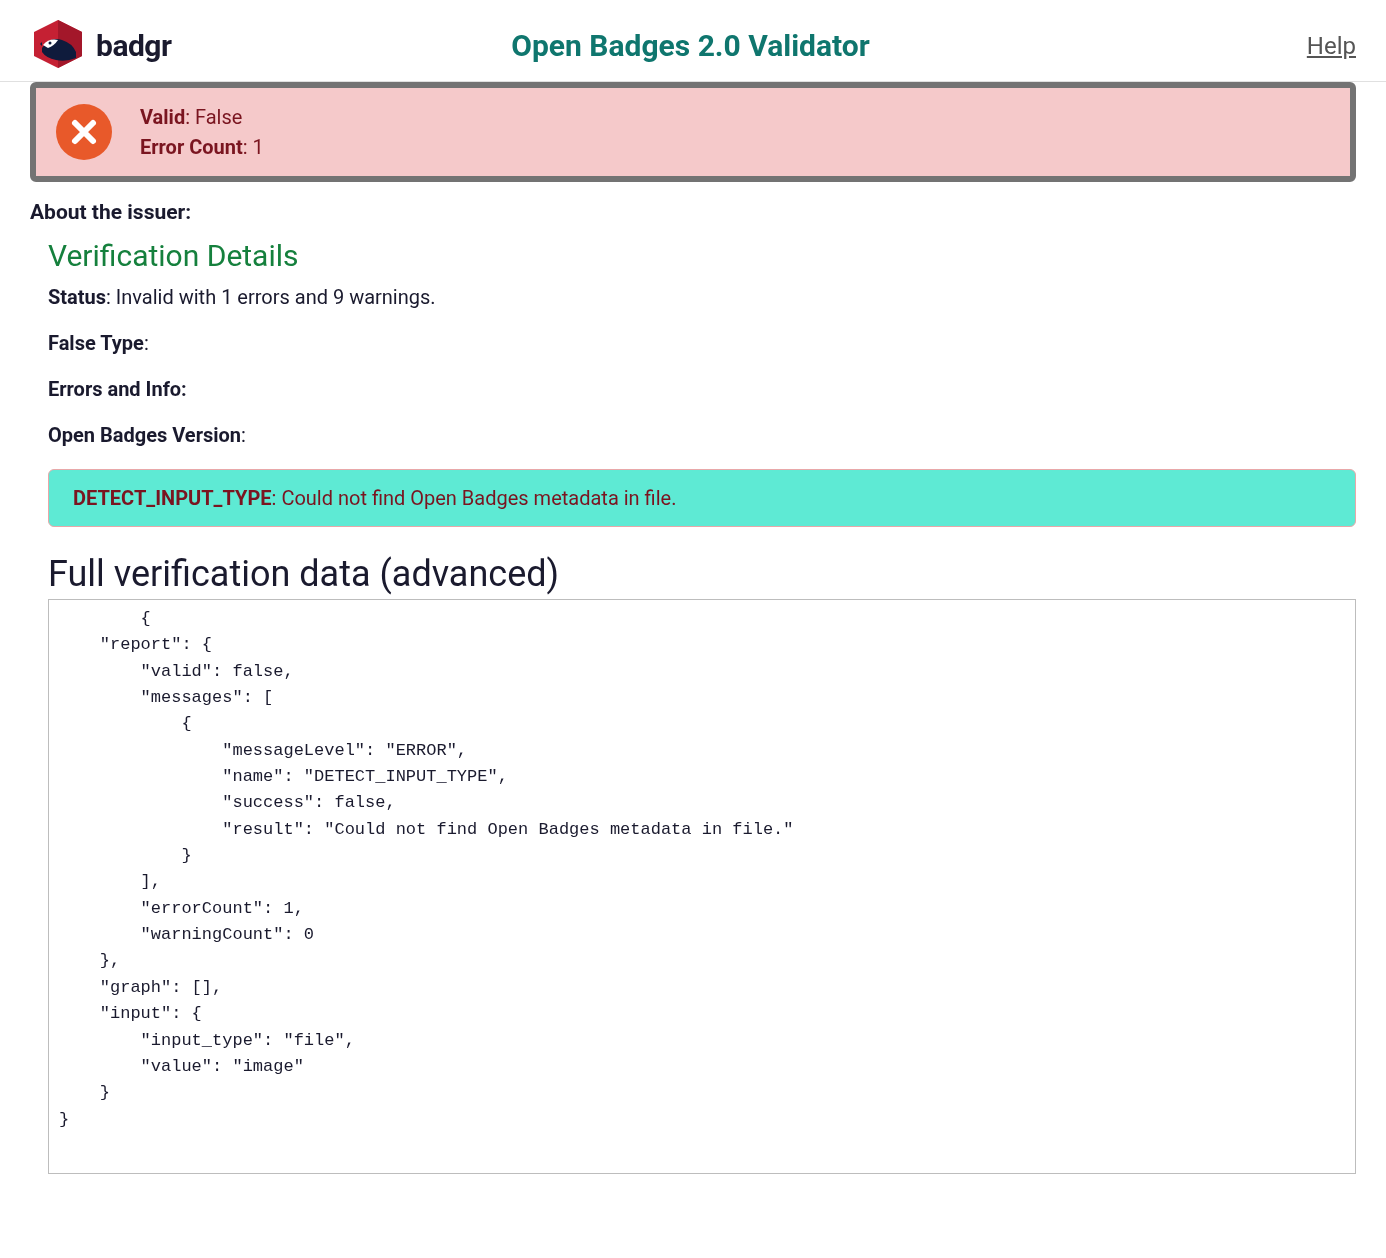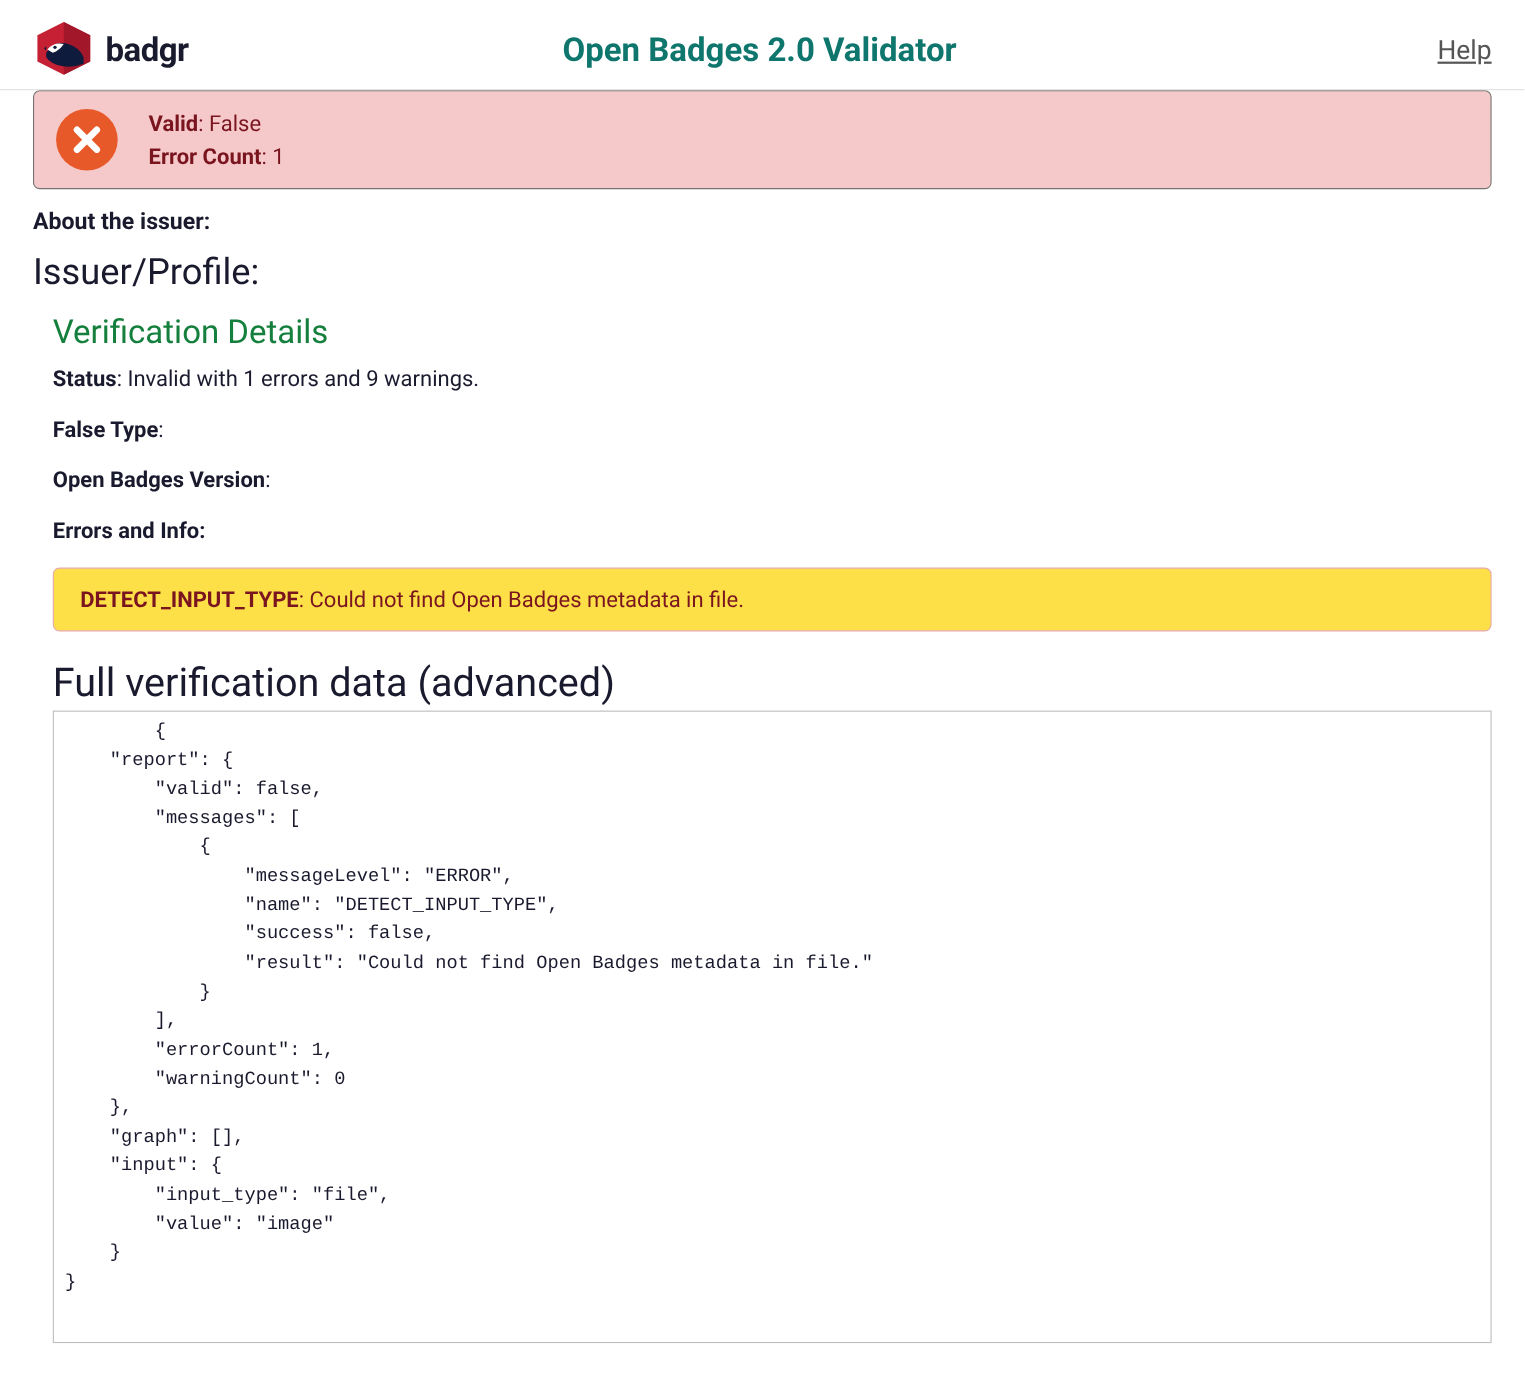--- a/index.html
+++ b/index.html
@@ -44,21 +44,21 @@
       position: absolute;
       right: 30px;
       font-size: 24px;
       color: #555;
       text-decoration: underline;
       cursor: pointer;
     }
     .alert {
       margin: 0 30px;
       background: #f5c9ca;
-      border: 1px solid #737373;
+      border: 6px solid #737373;
       border-radius: 6px;
       padding: 14px 20px;
       display: flex;
       align-items: center;
       gap: 28px;
     }
     .alert-icon {
       width: 56px;
       height: 56px;
       background: #e8592a;
@@ -102,21 +102,21 @@
     }
     .detail-line {
       font-size: 20px;
       color: #1a1a2e;
       margin-bottom: 22px;
     }
     .detail-line .strong {
       font-weight: 700;
     }
     .error-box {
-      background: #fde047;
+      background: #5eead4;
       border: 1px solid #e8a8a9;
       border-radius: 6px;
       padding: 16px 24px;
       margin-top: 4px;
       margin-bottom: 26px;
     }
     .error-box-text {
       font-size: 20px;
       color: #7a1520;
     }
@@ -168,39 +168,38 @@
     </svg>
   </div>
   <div class="alert-text">
     <span class="line"><b>Valid</b>: <span>False</span></span>
     <span class="line"><b>Error Count</b>: <span>1</span></span>
   </div>
 </div>
 
 <div class="content">
   <div class="about-heading">About the issuer:</div>
-  <div class="issuer-heading">Issuer/Profile:</div>
 
   <div class="verif-section">
     <div class="verif-heading">Verification Details</div>
 
     <div class="detail-line">
       <span class="strong">Status</span>: <span>Invalid with 1 errors and 9 warnings.</span>
     </div>
 
     <div class="detail-line">
       <span class="strong">False Type</span>:<span></span>
     </div>
 
     <div class="detail-line">
+      <span class="strong">Errors and Info:</span>
+    </div>
+
+    <div class="detail-line">
       <span class="strong">Open Badges Version</span>:<span></span>
-    </div>
-
-    <div class="detail-line">
-      <span class="strong">Errors and Info:</span>
     </div>
 
     <div class="error-box">
       <div class="error-box-text">
         <span class="strong">DETECT_INPUT_TYPE</span>: <span>Could not find Open Badges metadata in file.</span>
       </div>
     </div>
 
     <div class="advanced-heading">Full verification data (advanced)</div>
     <div class="code-block">        {

